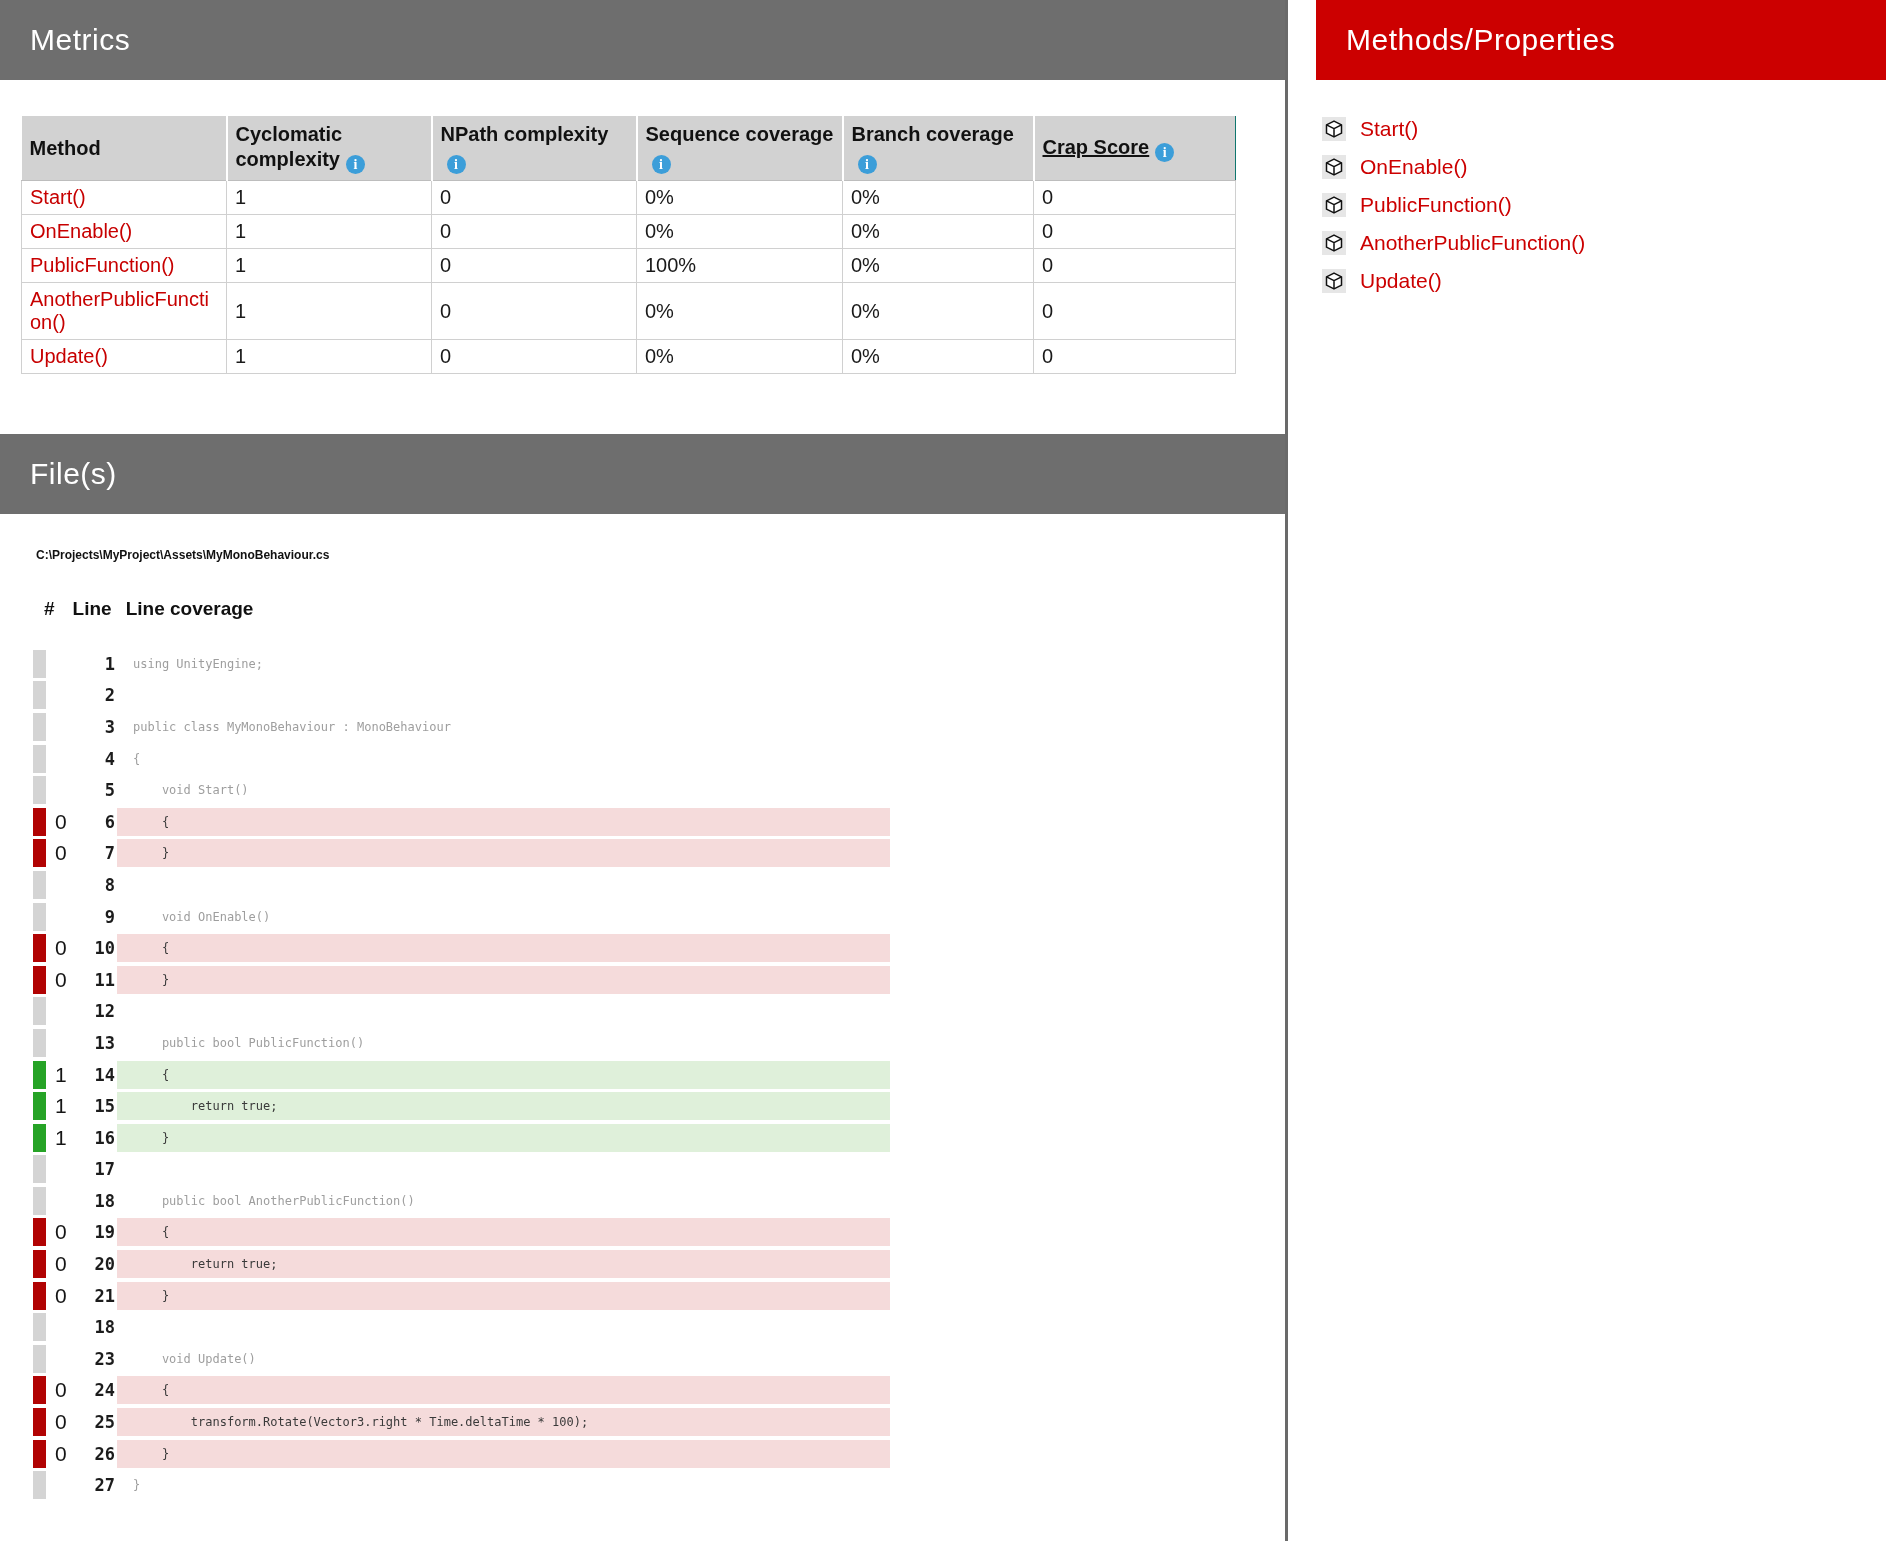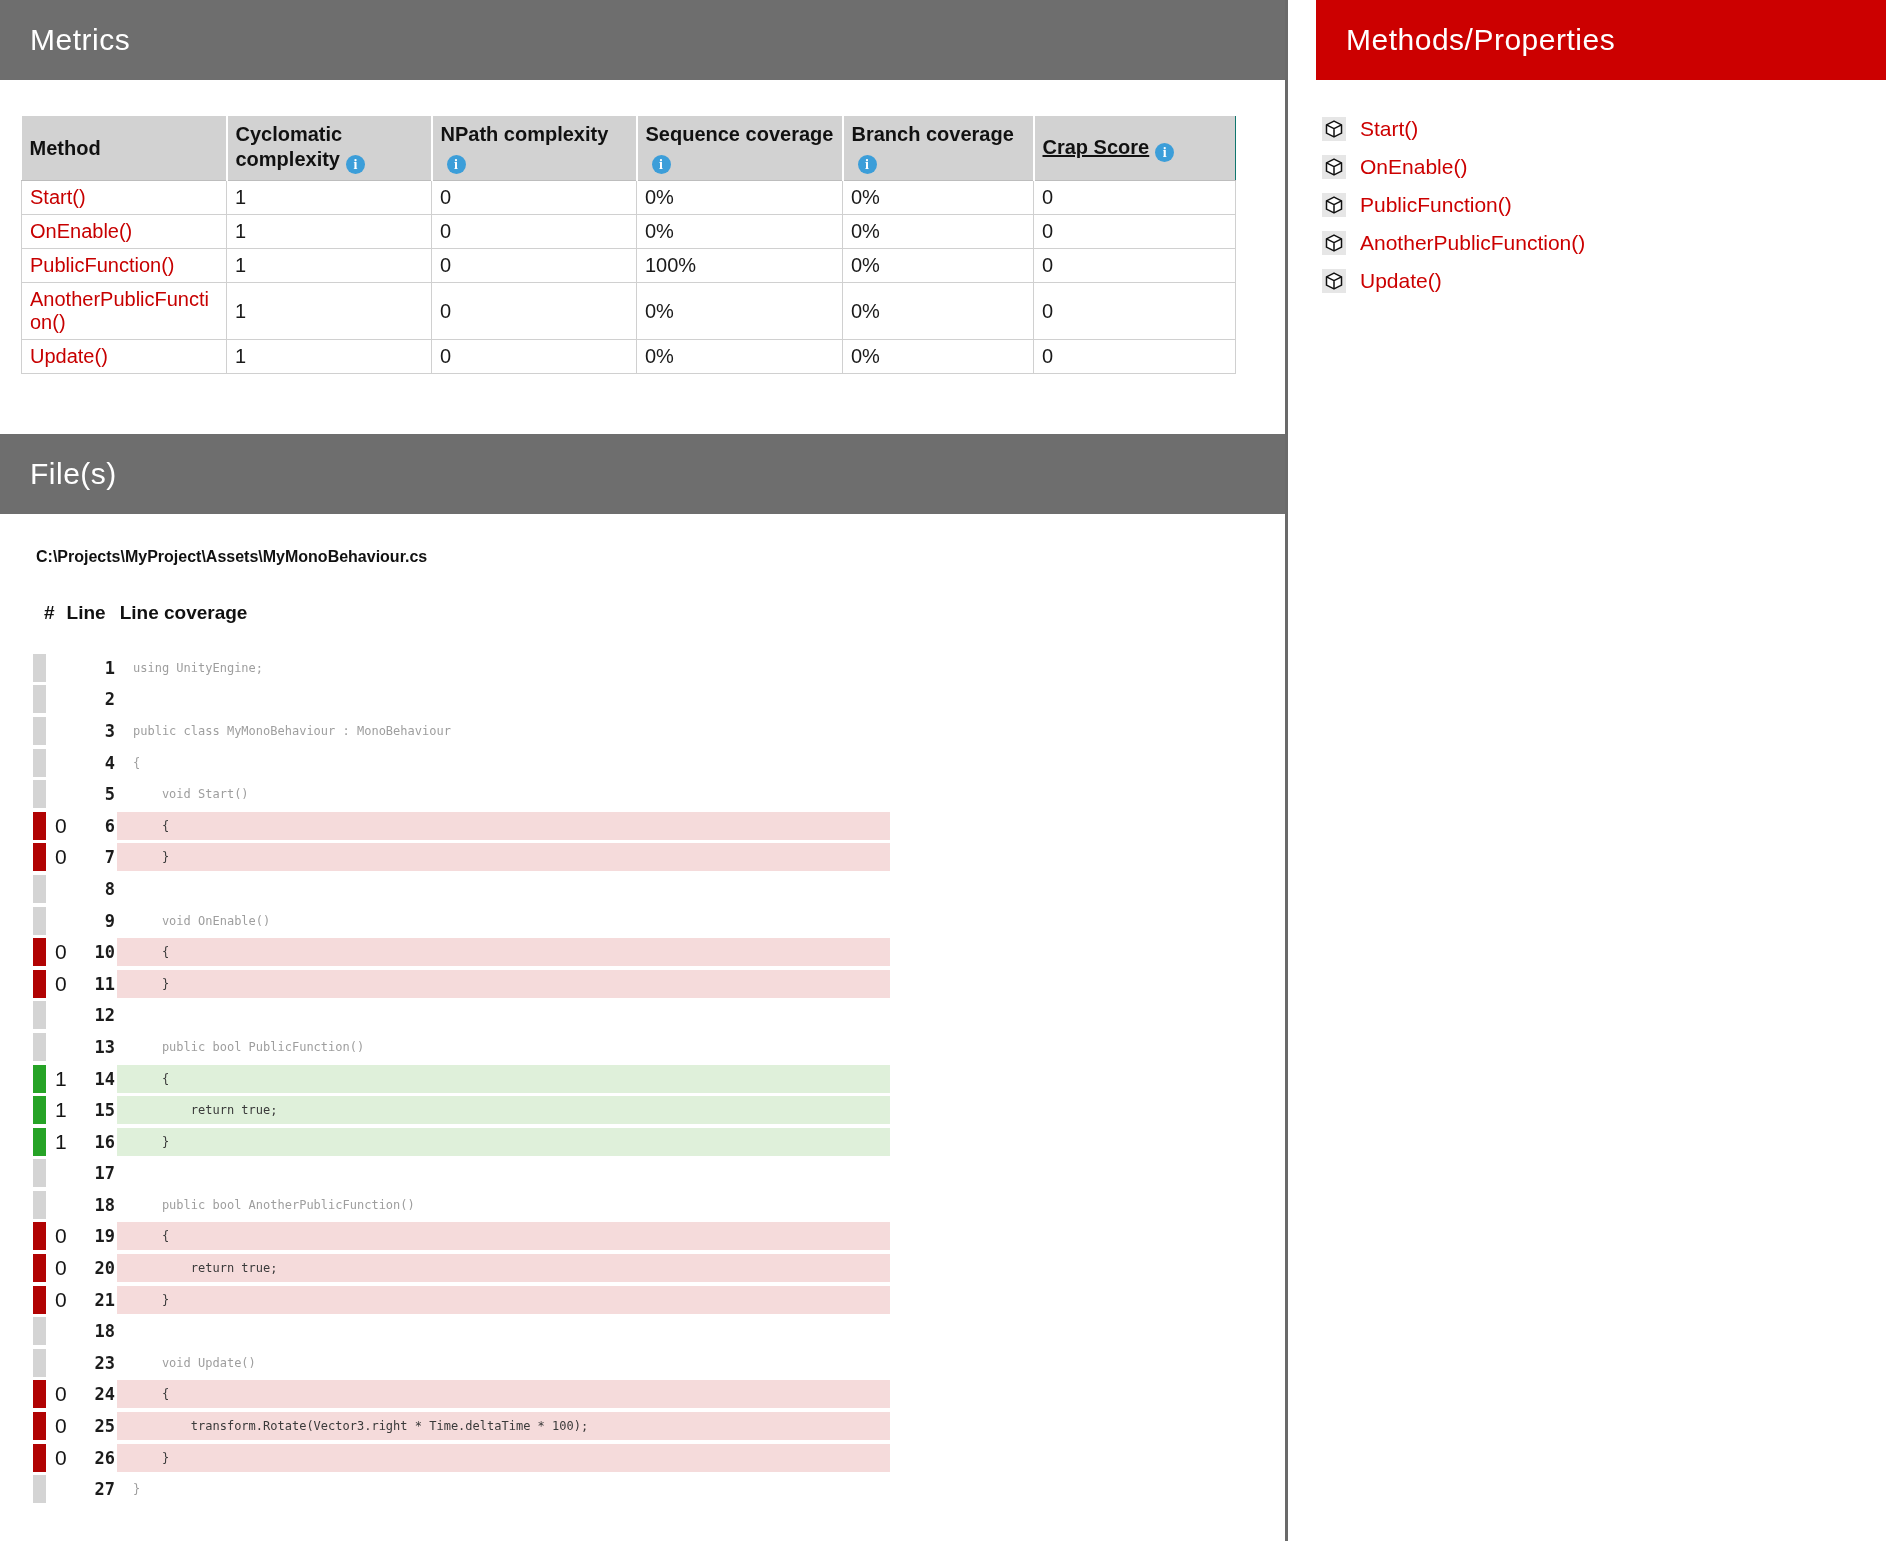--- a/index.html
+++ b/index.html
@@ -34,26 +34,26 @@
   .metrics-table tbody tr{height:33px;}
   .method-link{color:#c70000;text-decoration:none;word-break:break-all;cursor:pointer;}
   .info{
     display:inline-block;width:19px;height:19px;border-radius:50%;
     background:#3c9ed9;color:#fff;font-family:"Liberation Serif",serif;
     font-weight:700;font-size:14px;line-height:19px;text-align:center;
     margin-left:6px;vertical-align:-3px;cursor:pointer;
   }
   
   .files-bar{margin-top:60px;}
-  .file-path{margin:34px 0 11px 36px;font-size:16px;font-weight:700;color:#111;}
+  .file-path{margin:34px 0 11px 36px;font-size:12px;font-weight:700;color:#111;}
   .code-header{
     display:flex;margin-top:36px;padding-left:44px;
     font-size:19px;font-weight:700;color:#111;
   }
-  .code-header .h-line{margin-left:12px;}
+  .code-header .h-line{margin-left:18px;}
   .code-header .h-cov{margin-left:14px;}
   .code-rows{margin-top:28px;}
   .code-row{display:flex;align-items:center;height:31.6px;padding-left:33px;}
   .ind{width:13px;height:28px;background:#d4d4d4;margin-right:9px;flex:none;}
   .ind.covered{background:#26a326;}
   .ind.uncovered{background:#b10303;}
   .hit{width:24px;font-size:21px;color:#151515;flex:none;}
   .num{
     width:36px;text-align:right;flex:none;
     font-family:"DejaVu Sans Mono",monospace;font-size:17px;font-weight:700;color:#1c1c1c;

